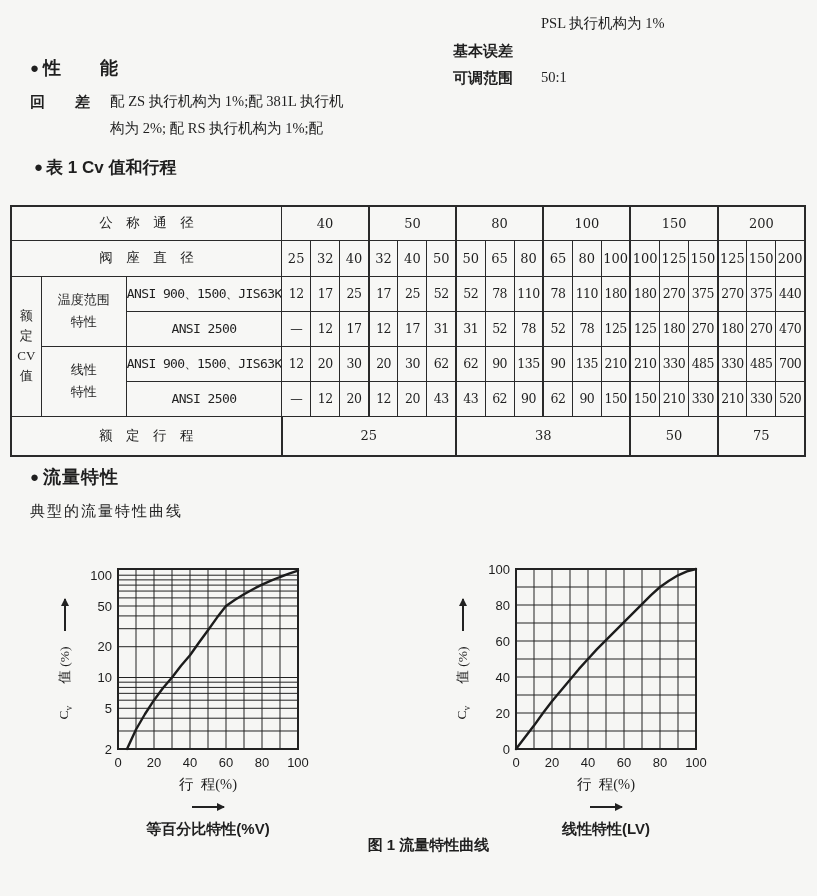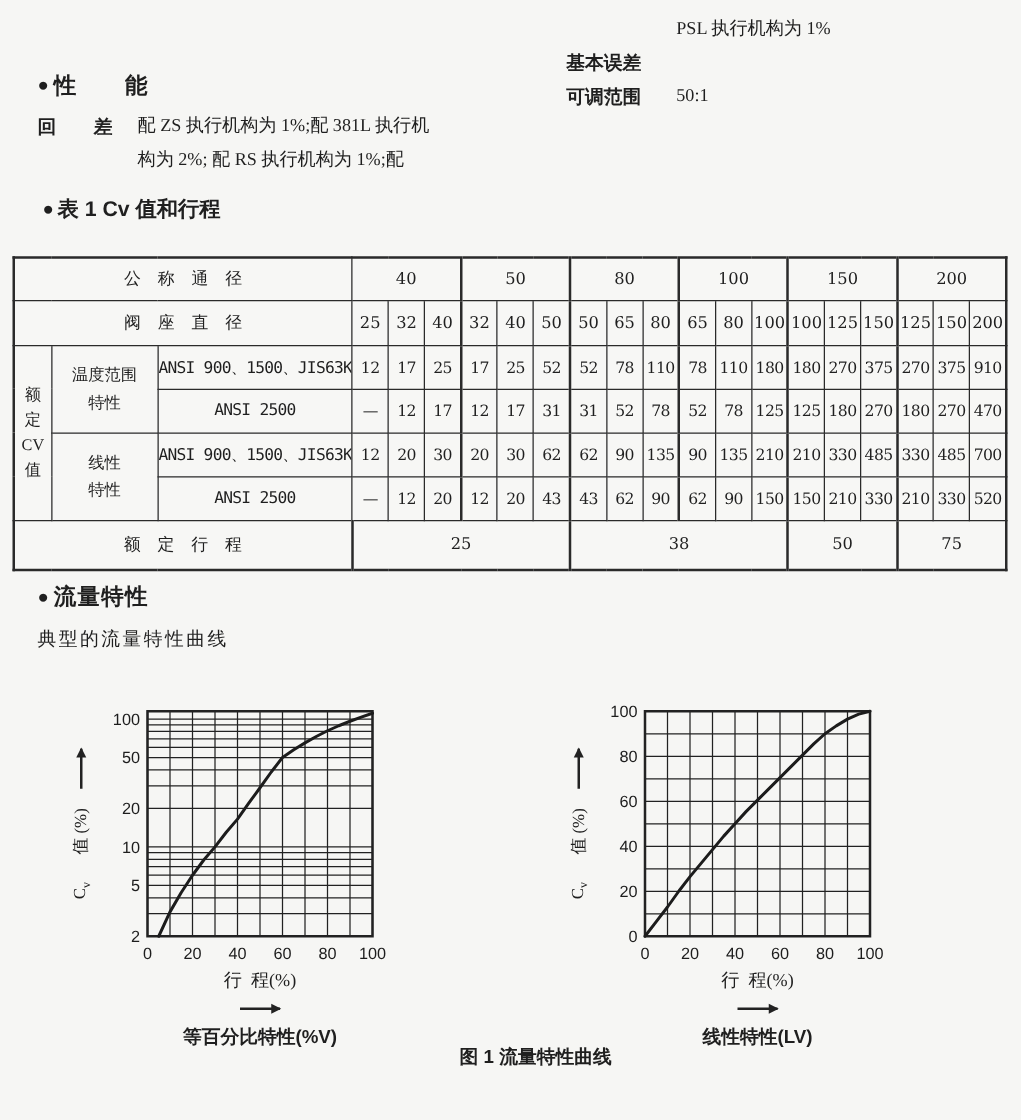--- a/index.html
+++ b/index.html
@@ -167,21 +167,21 @@
           <td class="num">78</td>
           <td class="num">110</td>
           <td class="num gb">78</td>
           <td class="num">110</td>
           <td class="num">180</td>
           <td class="num gb">180</td>
           <td class="num">270</td>
           <td class="num">375</td>
           <td class="num gb">270</td>
           <td class="num">375</td>
-          <td class="num">910</td>
+          <td class="num">440</td>
         </tr>
         <tr style="height: 35px;">
           <td class="std">ANSI 2500</td>
           <td class="num">—</td>
           <td class="num">12</td>
           <td class="num">17</td>
           <td class="num gb">12</td>
           <td class="num">17</td>
           <td class="num">31</td>
           <td class="num gb">31</td>

